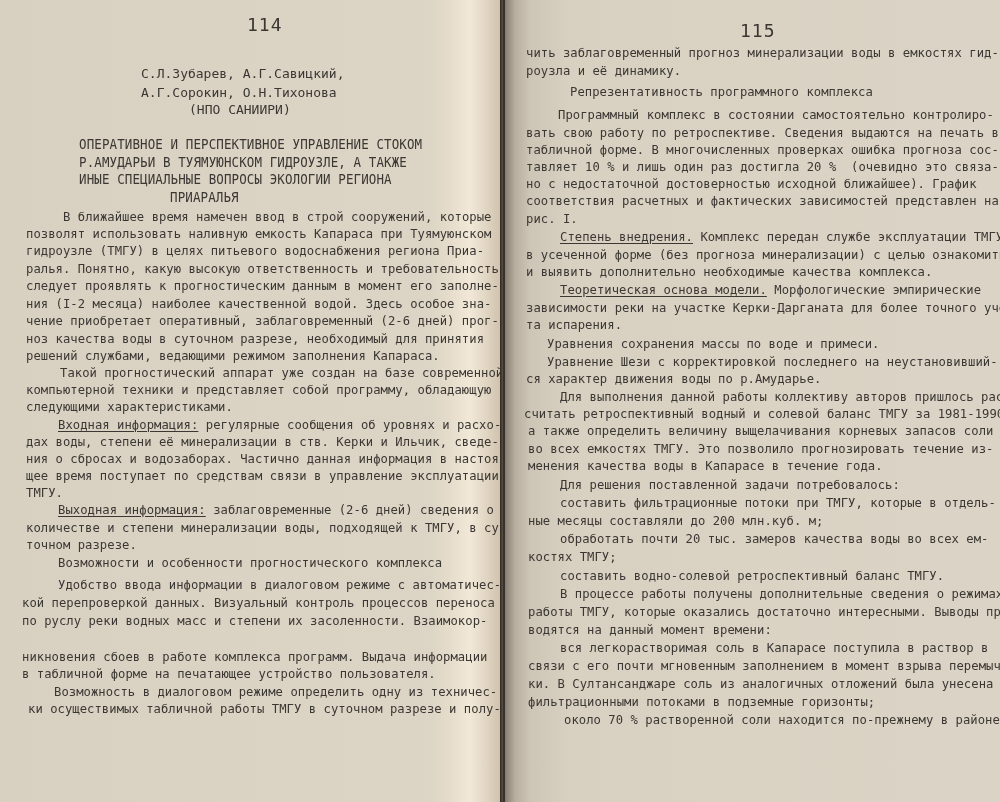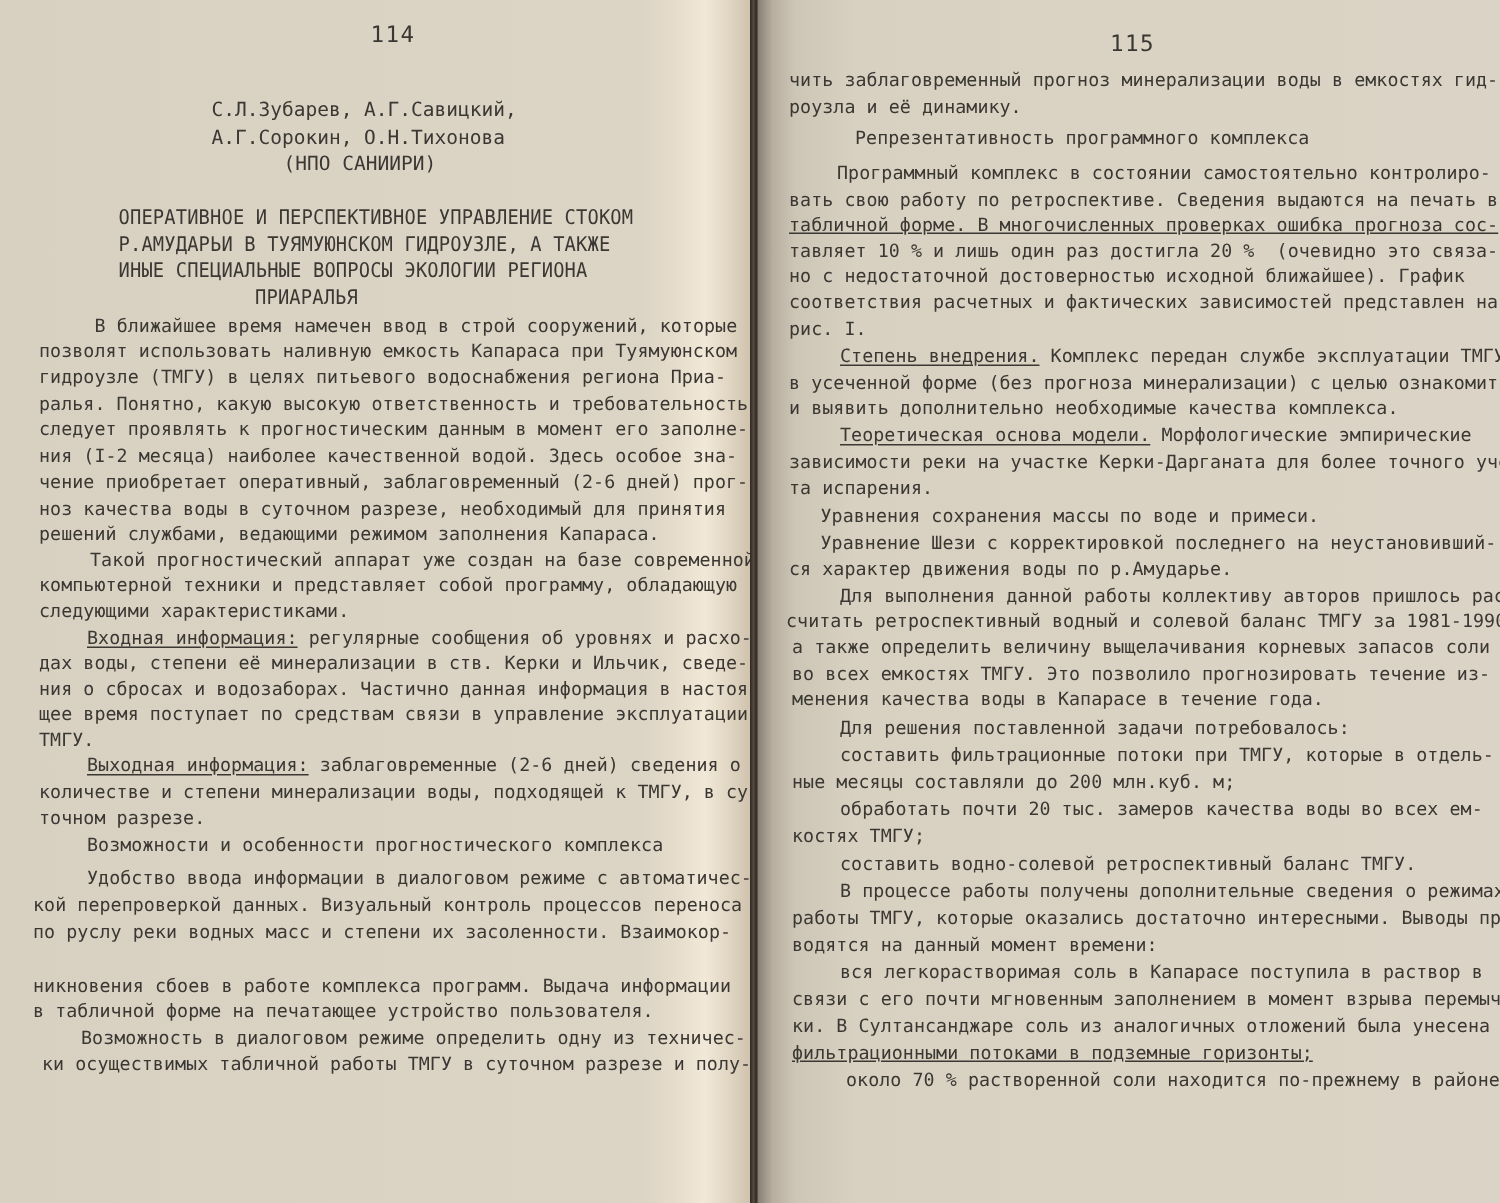--- a/index.html
+++ b/index.html
@@ -22,21 +22,21 @@
   }
   .page.right {
     left:500px; width:500px;
     background: linear-gradient(to right, #2e2822 0%, #5c524a 0.6%, #8c8378 1.2%, #b7ae9f 3%, #cdc5b5 6%, #d8d1c1 14%, #dad3c4 50%, #dbd4c6 100%);
   }
   .gutter-line {
     position:absolute; left:503px; top:0; width:2px; height:802px;
     background:#3a3128;
   }
   .page-num {
-    position:absolute; font-size:15px; color:#3a3632; letter-spacing:1px;
+    position:absolute; font-size:18px; color:#3a3632; letter-spacing:1px;
   }
   .txt {
     position:absolute; white-space:pre; font-size:12.2px; line-height:15px;
     letter-spacing:0.05px; color:#3b3733;
   }
   .u { text-decoration: underline; text-underline-offset:2px; }
   .title-line {
     position:absolute; white-space:pre; font-size:12.5px; letter-spacing:0.1px;
     transform: scaleY(1.08); color:#3b3733;
   }
@@ -98,21 +98,21 @@
   <div class="page right">
     <div class="page-num" style="left:240px; top:20px;">115</div>
 
     <div class="txt" style="left:26px; top:46px;">чить заблаговременный прогноз минерализации воды в емкостях гид-</div>
     <div class="txt" style="left:26px; top:64px;">роузла и её динамику.</div>
 
     <div class="txt" style="left:70px; top:85px;">Репрезентативность программного комплекса</div>
 
     <div class="txt" style="left:58px; top:108px;">Программный комплекс в состоянии самостоятельно контролиро-</div>
     <div class="txt" style="left:26px; top:126px;">вать свою работу по ретроспективе. Сведения выдаются на печать в</div>
-    <div class="txt" style="left:26px; top:143px;text-decoration:underline;">табличной форме. В многочисленных проверках ошибка прогноза сос-</div>
+    <div class="txt" style="left:26px; top:143px;">табличной форме. В многочисленных проверках ошибка прогноза сос-</div>
     <div class="txt" style="left:26px; top:160px;">тавляет 10 % и лишь один раз достигла 20 %  (очевидно это связа-</div>
     <div class="txt" style="left:26px; top:177px;">но с недостаточной достоверностью исходной ближайшее). График</div>
     <div class="txt" style="left:26px; top:194px;">соответствия расчетных и фактических зависимостей представлен на</div>
     <div class="txt" style="left:26px; top:212px;">рис. I.</div>
 
     <div class="txt" style="left:60px; top:230px;"><span class="u">Степень внедрения.</span> <span>Комплекс передан службе эксплуатации ТМГУ</span></div>
     <div class="txt" style="left:26px; top:248px;">в усеченной форме (без прогноза минерализации) с целью ознакомить</div>
     <div class="txt" style="left:26px; top:265px;">и выявить дополнительно необходимые качества комплекса.</div>
 
     <div class="txt" style="left:60px; top:283px;"><span class="u">Теоретическая основа модели.</span> <span>Морфологические эмпирические</span></div>
@@ -132,18 +132,18 @@
     <div class="txt" style="left:28px; top:514px;">ные месяцы составляли до 200 млн.куб. м;</div>
     <div class="txt" style="left:60px; top:532px;">обработать почти 20 тыс. замеров качества воды во всех ем-</div>
     <div class="txt" style="left:28px; top:550px;">костях ТМГУ;</div>
     <div class="txt" style="left:60px; top:569px;">составить водно-солевой ретроспективный баланс ТМГУ.</div>
     <div class="txt" style="left:60px; top:587px;">В процессе работы получены дополнительные сведения о режимах</div>
     <div class="txt" style="left:28px; top:605px;">работы ТМГУ, которые оказались достаточно интересными. Выводы при-</div>
     <div class="txt" style="left:28px; top:623px;">водятся на данный момент времени:</div>
     <div class="txt" style="left:60px; top:641px;">вся легкорастворимая соль в Капарасе поступила в раствор в</div>
     <div class="txt" style="left:28px; top:659px;">связи с его почти мгновенным заполнением в момент взрыва перемыч-</div>
     <div class="txt" style="left:28px; top:677px;">ки. В Султансанджаре соль из аналогичных отложений была унесена с</div>
-    <div class="txt" style="left:28px; top:695px;text-decoration:underline;">фильтрационными потоками в подземные горизонты;</div>
+    <div class="txt" style="left:28px; top:695px;">фильтрационными потоками в подземные горизонты;</div>
     <div class="txt" style="left:64px; top:713px;">около 70 % растворенной соли находится по-прежнему в районе</div>
   </div>
 
   <div class="gutter-line"></div>
 </div>
 
 </body></html>

